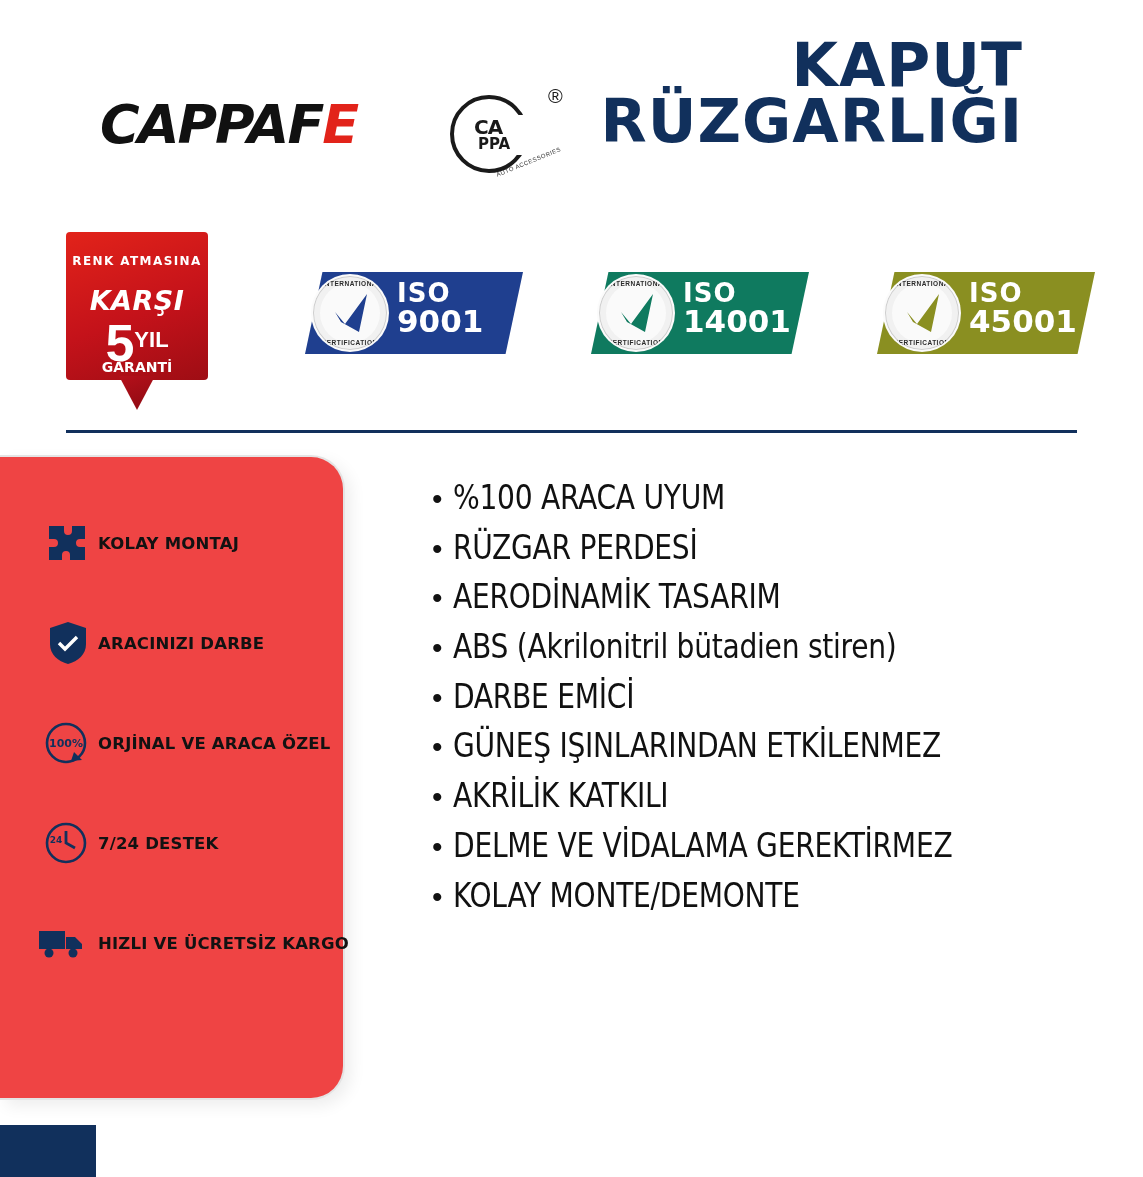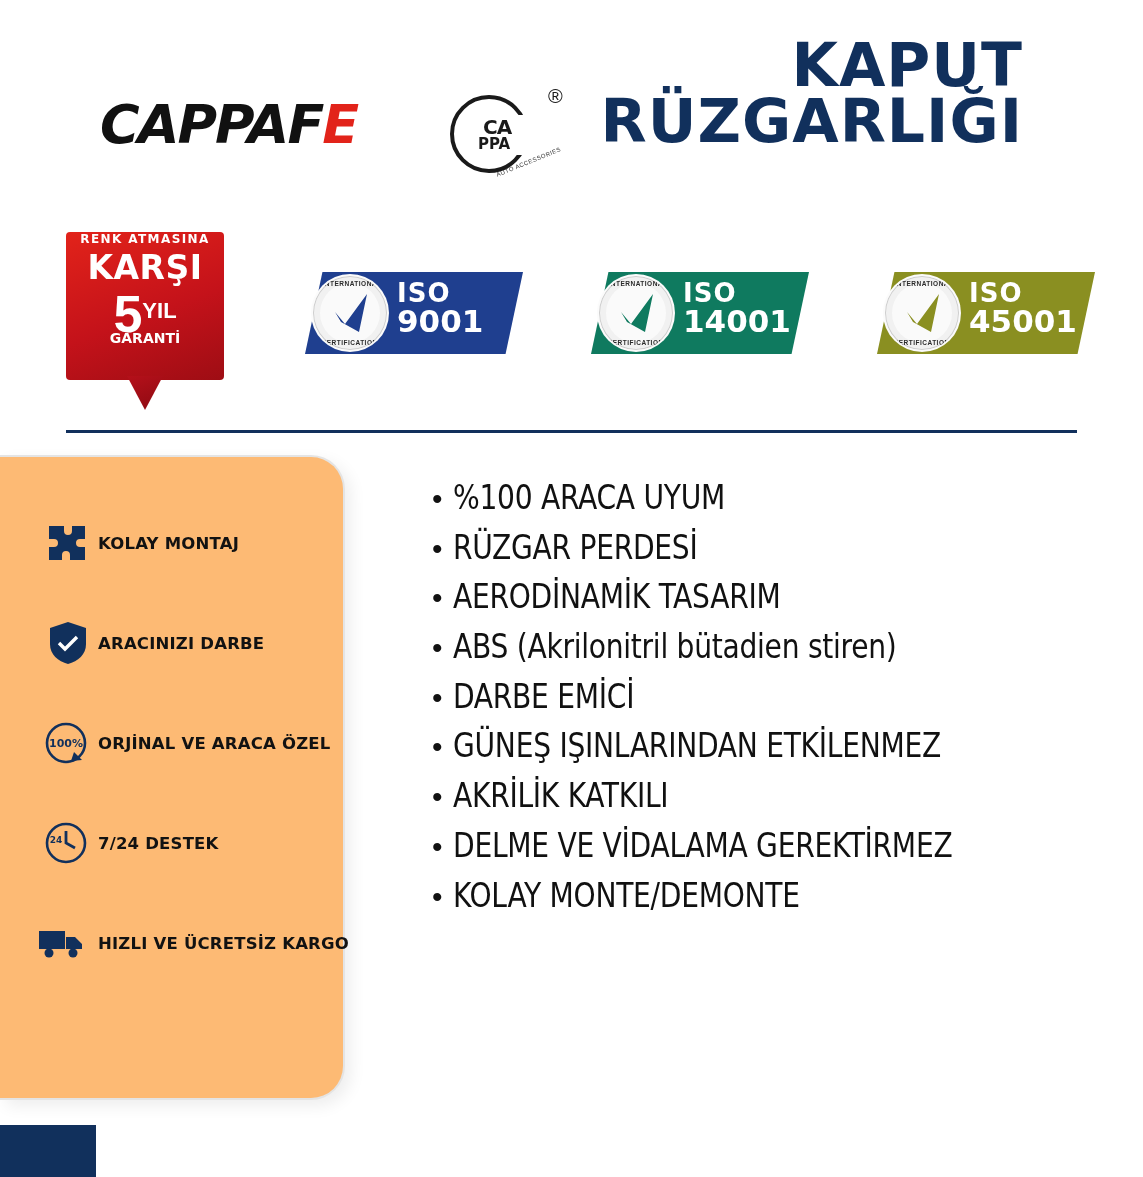--- a/index.html
+++ b/index.html
@@ -60,21 +60,20 @@
     background: #fff;
   }
   .brand-mark .ca {
     position: absolute;
     left: 24px; top: 30px;
     font-family: "DejaVu Sans", sans-serif;
     font-weight: bold;
     font-size: 20px;
     color: #1a1a1a;
     letter-spacing: -1px;
-    margin-left: 9px;
   }
   .brand-mark .ppa {
     position: absolute;
     left: 28px; top: 50px;
     font-family: "DejaVu Sans", sans-serif;
     font-weight: bold;
     font-size: 15px;
     color: #1a1a1a;
   }
   .brand-mark .subscript {
@@ -104,50 +103,51 @@
     letter-spacing: 1px;
     color: #11305c;
     text-transform: uppercase;
   }
 
   
   .guarantee {
     position: absolute;
     left: 66px;
     top: 232px;
-    width: 158px;
+    width: 142px;
     height: 148px;
     background: linear-gradient(160deg, #e2231a 0%, #c4121a 55%, #9e0d14 100%);
     border-radius: 4px;
     color: #fff;
     text-align: center;
-    padding-top: 0;
+    padding-top: 22px;
   }
   .guarantee .pointer {
     position: absolute;
     left: 50%;
     bottom: -30px;
     margin-left: -18px;
     width: 36px;
     height: 34px;
     background: linear-gradient(160deg, #b5101a, #8d0a12);
     clip-path: polygon(0 0, 100% 0, 50% 100%);
   }
   .g-l1 {
     font-size: 12px;
     font-weight: bold;
     letter-spacing: 1.4px;
     font-family: "DejaVu Sans", sans-serif;
   }
   .g-l2 {
-    font-size: 33px;
+    font-size: 27px;
     font-weight: bold;
     letter-spacing: 0.5px;
     font-family: "DejaVu Sans", sans-serif;
-    margin-top: 2px;
+    margin-top: 17px;
+    font-style: italic;
   }
   .g-l3 {
     margin-top: 4px;
     font-family: Liberation Sans, sans-serif;
   }
   .g-l3 .num {
     font-size: 52px;
     font-weight: bold;
     line-height: 0.9;
   }
@@ -236,21 +236,21 @@
     background: #11305c;
   }
 
   
   .feature-card {
     position: absolute;
     left: 0;
     top: 455px;
     width: 345px;
     height: 645px;
-    background: #fdba74;
+    background: #ef4444;
     border: 2px solid #e4e4e4;
     border-left: none;
     border-radius: 0 34px 34px 0;
     box-shadow: 6px 6px 16px rgba(0,0,0,0.07);
     padding: 36px 0 0 0;
   }
   .fi {
     display: flex;
     align-items: center;
     height: 100px;

